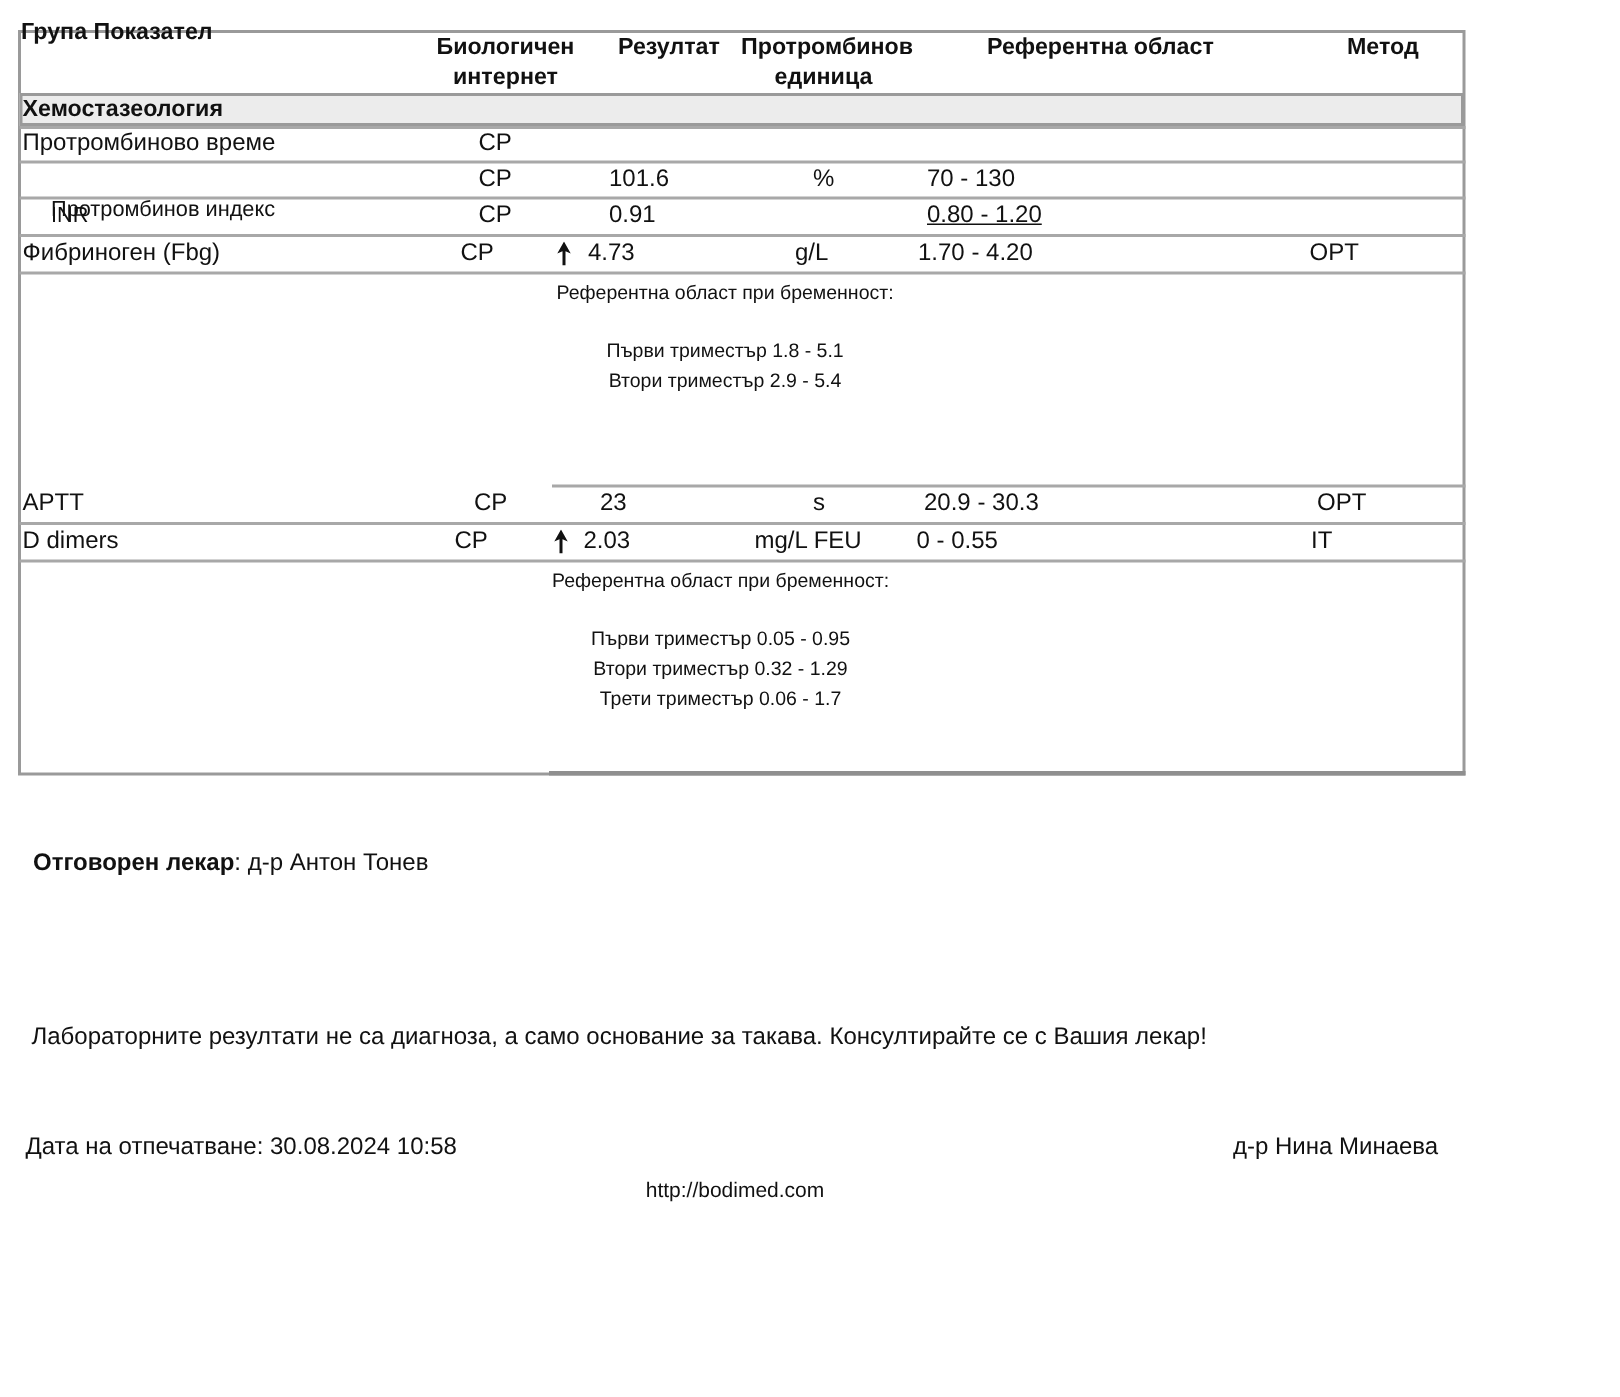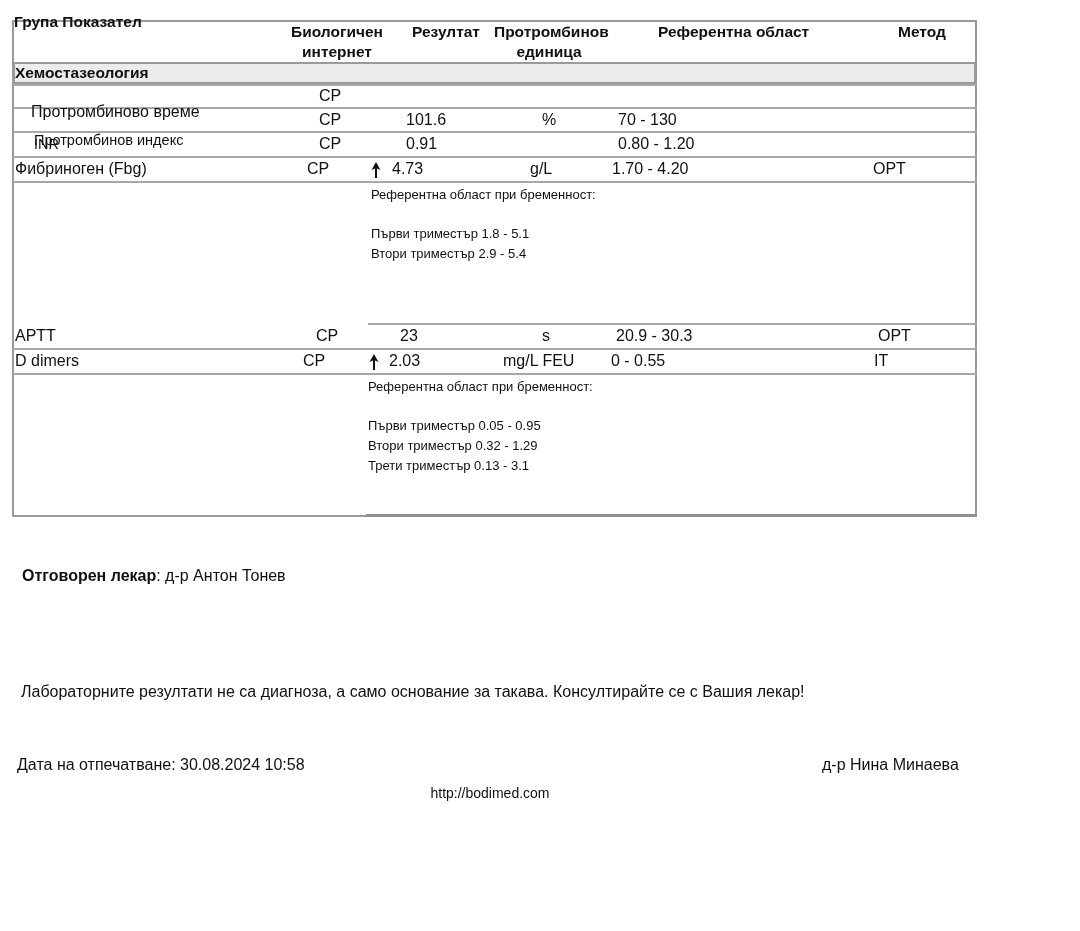--- a/index.html
+++ b/index.html
@@ -1,20 +1,20 @@
 <!DOCTYPE html>
 <html><head>
 <meta charset="utf-8">
 <style>
   html, body { margin: 0; padding: 0; background: #ffffff; }
   body {
     width: 1080px; height: 931px; position: relative; overflow: hidden;
     font-family: "Liberation Sans", sans-serif; color: #111; font-size: 16px;
   }
-  .abs { position: absolute; white-space: nowrap; }
+  .abs { position: absolute; white-space: nowrap; text-align: center; }
   
   .frame { position: absolute; left: 12px; top: 20px; width: 965px; height: 497px;
            border: 2px solid #9a9a9a; border-top-width: 2px; box-sizing: border-box; }
   .hline { position: absolute; height: 0; border-top: 2px solid #a8a8a8; }
   .hdr { font-weight: bold; font-size: 15.5px; text-align: center; line-height: 20px; }
   .group-row { position: absolute; left: 13px; top: 62px; width: 963px; height: 22px;
                background: #ececec; border: 2px solid #9a9a9a; box-sizing: border-box; }
   .cell { font-size: 16px; line-height: 20px; }
   .small { font-size: 14.5px; }
   .arrow { display: inline-block; width: 10px; height: 16px; vertical-align: middle; }
@@ -44,37 +44,37 @@
 <div class="abs hdr" style="left:494px; top:22px; width:110px;">
   <div>Протромбинов</div>
   <div>единица</div>
 </div>
 <div class="abs hdr" style="left:658px; top:22px;">Референтна област</div>
 <div class="abs hdr" style="left:898px; top:22px;">Метод</div>
 
 <div class="abs" style="left:15px; top:64px; font-weight:bold; font-size:15.5px; line-height:18px;">Хемостазеология</div>
 
 <div>
-  <div class="abs cell" style="left:15px; top:102px;padding-left:16px;">Протромбиново време</div>
+  <div class="abs cell" style="left:15px; top:86px;">Протромбиново време</div>
   <div class="abs cell" style="left:319px; top:86px;">CP</div>
 </div>
 
 <div>
   <div class="abs cell small" style="left:34px; top:110px;margin-top:20px;">Протромбинов индекс</div>
   <div class="abs cell" style="left:319px; top:110px;">CP</div>
   <div class="abs cell" style="left:406px; top:110px;">101.6</div>
   <div class="abs cell" style="left:542px; top:110px;">%</div>
   <div class="abs cell" style="left:618px; top:110px;">70 - 130</div>
 </div>
 
 <div>
   <div class="abs cell small" style="left:34px; top:134px;">INR</div>
   <div class="abs cell" style="left:319px; top:134px;">CP</div>
   <div class="abs cell" style="left:406px; top:134px;">0.91</div>
-  <div class="abs cell" style="left:618px; top:134px;">0.80 - 1.20</div>
+  <div class="abs cell" style="left:618px; top:134px;text-decoration:underline;">0.80 - 1.20</div>
 </div>
 
 <div>
   <div class="abs cell" style="left:15px; top:159px;">Фибриноген (Fbg)</div>
   <div class="abs cell" style="left:307px; top:159px;">CP</div>
   <span class="abs" style="left:371px; top:160px;">
     <svg class="arrow" viewBox="0 0 10 16">
         <path d="M5 0 L9.5 8 L6 6.5 L6 16 L4 16 L4 6.5 L0.5 8 Z" fill="#111"></path>
       </svg>
   </span>
@@ -112,21 +112,21 @@
   <div class="abs cell" style="left:503px; top:351px;">mg/L FEU</div>
   <div class="abs cell" style="left:611px; top:351px;">0 - 0.55</div>
   <div class="abs cell" style="left:874px; top:351px;">IT</div>
 </div>
 
 <div class="abs note" style="left:368px; top:377px;">
   <div>Референтна област при бременност:</div>
   <div style="height:19px;"></div>
   <div>Първи триместър 0.05 - 0.95</div>
   <div>Втори триместър 0.32 - 1.29</div>
-  <div>Трети триместър 0.13 - 3.1</div>
+  <div>Трети триместър 0.06 - 1.7</div>
 </div>
 
 <div class="abs" style="left:22px; top:567px; font-size:16px;">
   <span style="font-weight:bold;">Отговорен лекар</span><span>: д-р Антон Тонев</span>
 </div>
 
 <div class="abs" style="left:21px; top:683px; font-size:16px;">Лабораторните резултати не са диагноза, а само основание за такава. Консултирайте се с Вашия лекар!</div>
 
 <div class="abs" style="left:17px; top:756px; font-size:16px;">Дата на отпечатване: 30.08.2024 10:58</div>
 <div class="abs" style="left:822px; top:756px; font-size:16px;">д-р Нина Минаева</div>

